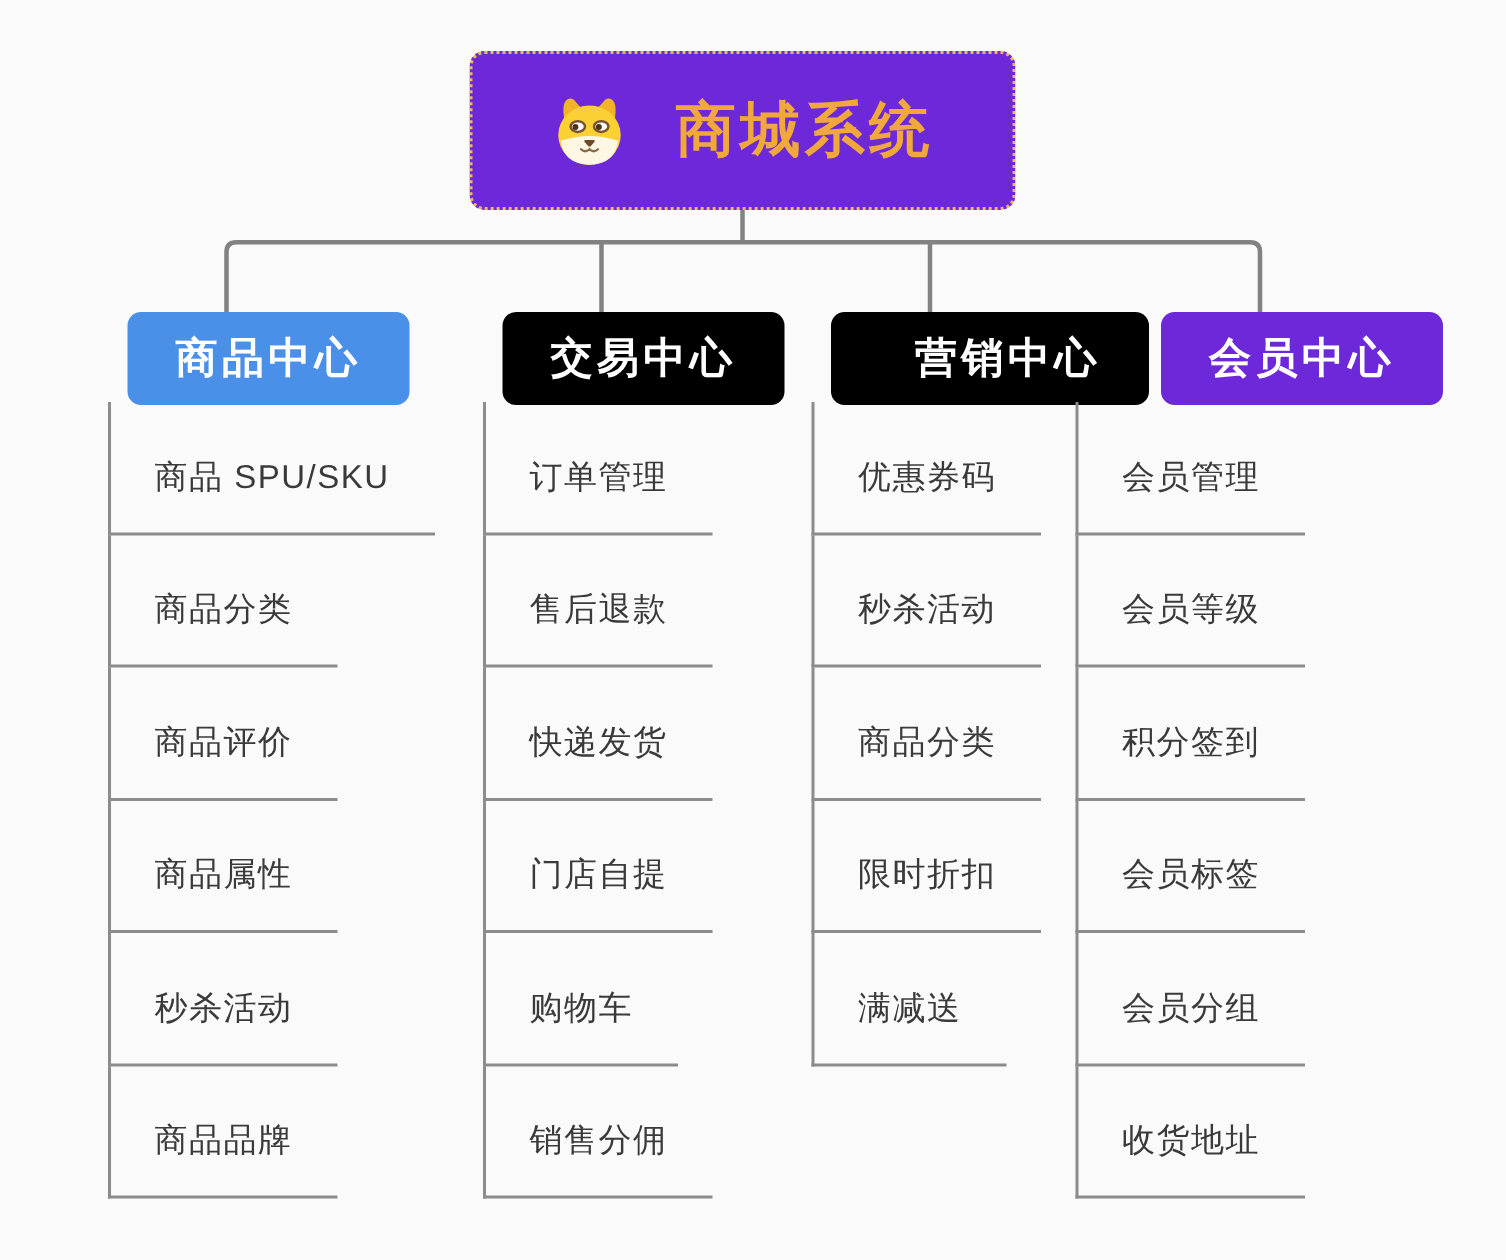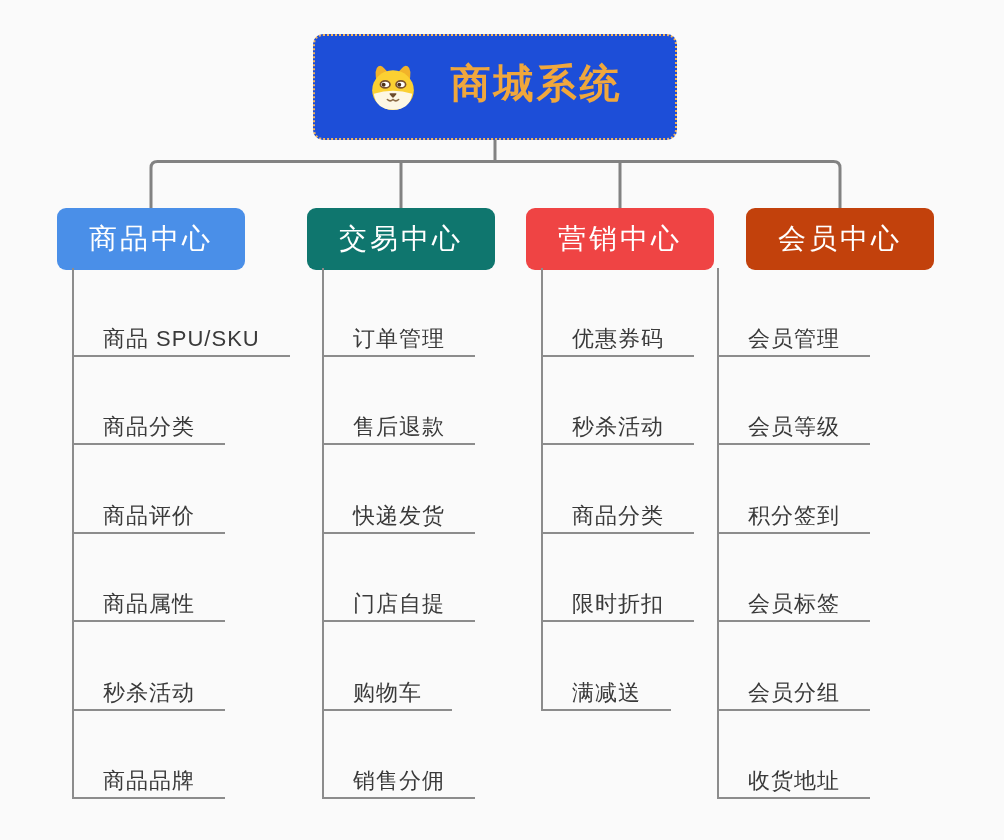--- a/index.html
+++ b/index.html
@@ -9,53 +9,53 @@
     font-family:"Liberation Sans","DejaVu Sans",sans-serif;
     overflow:hidden;
   }
   .canvas{position:relative;width:1004px;height:840px;}
   .connectors{position:absolute;left:0;top:0;width:1004px;height:840px;pointer-events:none;}
 
   
   .root{
     position:absolute;left:313px;top:34px;width:364px;height:106px;
     box-sizing:border-box;
-    background:#1d4ed8;
+    background:#6d28d9;
     border:2px dotted #F2B55C;
     border-radius:10px;
-    display:flex;align-items:center;justify-content:center;gap:33px;font-family:Liberation Mono, monospace;
+    display:flex;align-items:center;justify-content:center;gap:33px;
   }
   .root-title{
     font-size:40px;font-weight:600;color:#F0A73C;letter-spacing:3px;line-height:1;
   }
   .dog{width:50px;height:50px;flex:0 0 auto;}
 
   
   .branch{
     position:absolute;top:208px;width:188px;height:62px;
     border-radius:9px;
     display:flex;align-items:center;justify-content:center;
-    color:#FFFFFF;font-size:28px;font-weight:400;letter-spacing:3px;
+    color:#FFFFFF;font-size:28px;font-weight:700;letter-spacing:3px;margin-left:28px;
   }
   .b0{left:57px}.b1{left:307px}.b2{left:526px}.b3{left:746px}
 
   
   .column{
     position:absolute;top:268px;
     display:flex;flex-direction:column;align-items:flex-start;
   }
   .c0{left:72px}.c1{left:322px}.c2{left:541px}.c3{left:717px}
   .col-item{
     box-sizing:border-box;
     height:88.5px;
     display:flex;align-items:flex-end;
     width:max-content;
     border-left:2px solid #8C8C8C;
     border-bottom:2px solid #8C8C8C;
-    padding:0 30px 1px 29px;
+    padding:0 30px 22px 29px;
     font-size:22px;font-weight:500;color:#3A3A3A;letter-spacing:1px;
     white-space:nowrap;
   }
 </style>
 </head>
 <body>
 
 <div class="canvas">
 
   <svg class="connectors" viewBox="0 0 1004 840" xmlns="http://www.w3.org/2000/svg">
@@ -79,27 +79,27 @@
       <circle cx="30" cy="21.8" r="1.9" fill="#4E3218"></circle>
       <path d="M21.4,30 h5.2 q1.2,0 0.5,1.3 l-2.1,2.4 q-1,1.1 -2,0 l-2.1,-2.4 q-0.7,-1.3 0.5,-1.3 Z" fill="#6B4A2B"></path>
       <path d="M18.6,36 q2.7,2.6 5.4,0 q2.7,2.6 5.4,0" stroke="#8A6A45" stroke-width="1.5" fill="none" stroke-linecap="round"></path>
     </svg>
     <span class="root-title">商城系统</span>
   </div>
 
   <div class="branch b0" style="background: rgb(74, 143, 232);">
     <span>商品中心</span>
   </div>
-  <div class="branch b1" style="background: #0f766e;">
+  <div class="branch b1" style="background: #000000;">
     <span>交易中心</span>
   </div>
-  <div class="branch b2" style="background: #ef4444;">
+  <div class="branch b2" style="background: #000000; padding-left: 24px;">
     <span>营销中心</span>
   </div>
-  <div class="branch b3" style="background: #c2410c;">
+  <div class="branch b3" style="background: #6d28d9;">
     <span>会员中心</span>
   </div>
 
   <div class="column c0">
       <div class="col-item">商品 SPU/SKU</div>
       <div class="col-item">商品分类</div>
       <div class="col-item">商品评价</div>
       <div class="col-item">商品属性</div>
       <div class="col-item">秒杀活动</div>
       <div class="col-item">商品品牌</div>

